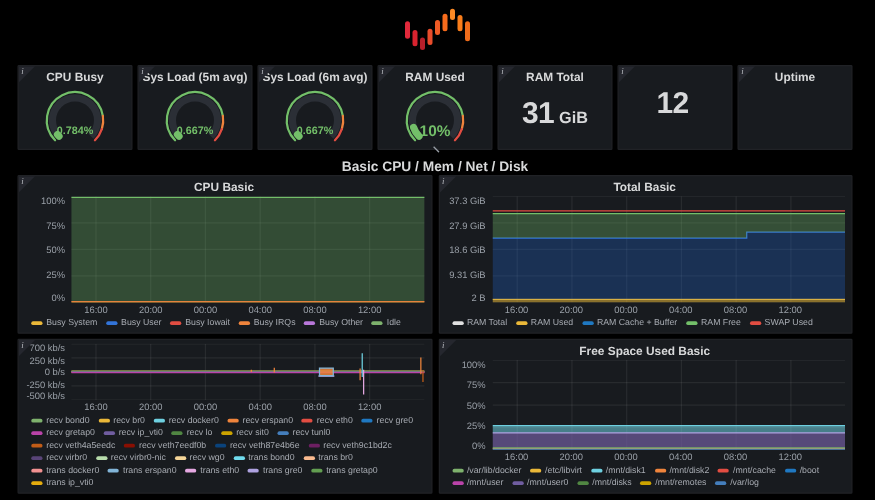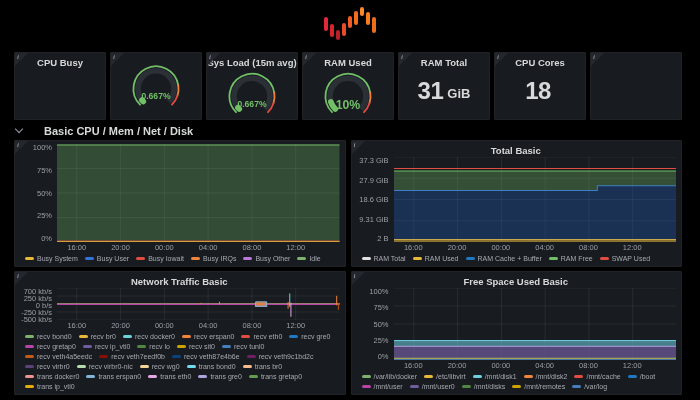--- a/index.html
+++ b/index.html
@@ -16,21 +16,21 @@
   .top-row .panel{flex:1;display:flex;flex-direction:column;}
   .corner{position:absolute;top:0;left:0;width:0;height:0;border-top:13px solid #25272e;border-right:13px solid transparent;z-index:3;cursor:pointer;}
   .corner span{position:absolute;top:-13px;left:2px;font-size:7px;font-style:italic;color:#b9bcc1;font-family:"Liberation Serif",serif;}
   .panel-title{text-align:center;font-size:9.5px;font-weight:600;color:#d8d9da;padding-top:4px;line-height:11px;flex-shrink:0;cursor:pointer;}
   .gauge-holder{flex:1;display:flex;align-items:center;justify-content:center;padding:1px 4px 2px;}
   .gauge-holder svg{width:100%;height:100%;max-width:86px;}
   .stat-value{flex:1;display:flex;align-items:center;justify-content:center;gap:4px;color:#d8d9da;padding-bottom:6px;}
   .stat-value .big{font-size:24px;font-weight:600;letter-spacing:-.5px;}
   .stat-value .unit{font-size:13px;font-weight:600;align-self:center;margin-top:6px;}
   
-  .row-header{height:17px;display:flex;align-items:center;gap:22px;color:#d8d9da;font-size:11px;font-weight:700;cursor:pointer;margin:2px 0 1px;}
+  .row-header{height:17px;display:flex;align-items:center;gap:8px;color:#d8d9da;font-size:11px;font-weight:700;cursor:pointer;margin:2px 0 1px;flex-direction:column;}
   .chev{width:5px;height:5px;border-right:1.5px solid #9aa0a8;border-bottom:1.5px solid #9aa0a8;transform:rotate(45deg);margin-left:2px;margin-top:-3px;}
   
   .graph-grid{display:grid;grid-template-columns:1fr 1fr;gap:4px 5px;}
   .graph-panel{display:flex;flex-direction:column;padding:2px 5px 2px 4px;}
   .graph-panel .panel-title{padding-top:2px;}
   .chart-wrap{flex:1;display:flex;min-height:0;margin-top:1px;}
   .y-axis{width:38px;flex-shrink:0;display:flex;flex-direction:column;justify-content:space-between;align-items:flex-end;padding-right:5px;box-sizing:border-box;font-size:7.5px;color:#9aa0a8;line-height:7px;}
   .plot{flex:1;height:100%;}
   .x-axis{height:10px;flex-shrink:0;position:relative;margin-left:38px;font-size:7.5px;color:#9aa0a8;}
   .x-axis span{position:absolute;top:1px;transform:translateX(-50%);}
@@ -60,41 +60,52 @@
   </div>
 
   <div class="content">
 
     <div class="top-row">
       <div class="panel">
         <div class="corner">
             <span>i</span>
           </div>
         <div class="panel-title">CPU Busy</div>
-      </div>
-      <div class="panel">
-        <div class="corner">
-            <span>i</span>
-          </div>
+        <div class="gauge-holder">
+            <svg viewBox="0 0 100 58">
+              <path d="M 34.44 48.56 A 22 22 0 1 1 65.56 48.56" stroke="#2b2f36" stroke-width="7" fill="none"></path>
+              <path d="M 34.44 48.56 A 22 22 0 0 1 32.92 46.86" stroke="#73BF69" stroke-width="7" fill="none" stroke-linecap="round"></path>
+              <path d="M 30.55 52.45 A 27.5 27.5 0 1 1 77.16 28.70" stroke="#73BF69" stroke-width="2.2" fill="none" stroke-linecap="round"></path>
+              <path d="M 77.16 28.70 A 27.5 27.5 0 0 1 76.15 41.50" stroke="#EF843C" stroke-width="2.2" fill="none" stroke-linecap="round"></path>
+              <path d="M 76.15 41.50 A 27.5 27.5 0 0 1 69.45 52.45" stroke="#E24D42" stroke-width="2.2" fill="none" stroke-linecap="round"></path>
+              <text x="50" y="46" text-anchor="middle" fill="#73BF69" font-size="10.5" font-weight="bold" font-family="&quot;Liberation Sans&quot;,sans-serif">0.784%</text>
+            </svg>
+          </div>
+      </div>
+      <div class="panel">
+        <div class="corner">
+            <span>i</span>
+          </div>
+        <div class="panel-title">Sys Load (5m avg)</div>
         <div class="gauge-holder">
             <svg viewBox="0 0 100 58">
               <path d="M 34.44 48.56 A 22 22 0 1 1 65.56 48.56" stroke="#2b2f36" stroke-width="7" fill="none"></path>
               <path d="M 34.44 48.56 A 22 22 0 0 1 32.92 46.86" stroke="#73BF69" stroke-width="7" fill="none" stroke-linecap="round"></path>
               <path d="M 30.55 52.45 A 27.5 27.5 0 1 1 77.16 28.70" stroke="#73BF69" stroke-width="2.2" fill="none" stroke-linecap="round"></path>
               <path d="M 77.16 28.70 A 27.5 27.5 0 0 1 76.15 41.50" stroke="#EF843C" stroke-width="2.2" fill="none" stroke-linecap="round"></path>
               <path d="M 76.15 41.50 A 27.5 27.5 0 0 1 69.45 52.45" stroke="#E24D42" stroke-width="2.2" fill="none" stroke-linecap="round"></path>
               <text x="50" y="46" text-anchor="middle" fill="#73BF69" font-size="10.5" font-weight="bold" font-family="&quot;Liberation Sans&quot;,sans-serif">0.667%</text>
             </svg>
           </div>
       </div>
       <div class="panel">
         <div class="corner">
             <span>i</span>
           </div>
-        <div class="panel-title">Sys Load (15m avg)</div>
+        <div class="panel-title">Sys Load (6m avg)</div>
         <div class="gauge-holder">
             <svg viewBox="0 0 100 58">
               <path d="M 34.44 48.56 A 22 22 0 1 1 65.56 48.56" stroke="#2b2f36" stroke-width="7" fill="none"></path>
               <path d="M 34.44 48.56 A 22 22 0 0 1 32.92 46.86" stroke="#73BF69" stroke-width="7" fill="none" stroke-linecap="round"></path>
               <path d="M 30.55 52.45 A 27.5 27.5 0 1 1 77.16 28.70" stroke="#73BF69" stroke-width="2.2" fill="none" stroke-linecap="round"></path>
               <path d="M 77.16 28.70 A 27.5 27.5 0 0 1 76.15 41.50" stroke="#EF843C" stroke-width="2.2" fill="none" stroke-linecap="round"></path>
               <path d="M 76.15 41.50 A 27.5 27.5 0 0 1 69.45 52.45" stroke="#E24D42" stroke-width="2.2" fill="none" stroke-linecap="round"></path>
               <text x="50" y="46" text-anchor="middle" fill="#73BF69" font-size="10.5" font-weight="bold" font-family="&quot;Liberation Sans&quot;,sans-serif">0.667%</text>
             </svg>
           </div>
@@ -122,43 +133,44 @@
         <div class="panel-title">RAM Total</div>
         <div class="stat-value">
             <span class="big">31</span>
             <span class="unit">GiB</span>
           </div>
       </div>
       <div class="panel">
         <div class="corner">
             <span>i</span>
           </div>
-        <div class="panel-title">CPU Cores</div>
         <div class="stat-value">
-            <span class="big">18</span>
+            <span class="big">12</span>
             <span class="unit"></span>
           </div>
       </div>
       <div class="panel">
         <div class="corner">
             <span>i</span>
           </div>
+        <div class="panel-title">Uptime</div>
       </div>
     </div>
 
     <div class="row-header">
       <span class="chev"></span>
       <span>Basic CPU / Mem / Net / Disk</span>
     </div>
 
     <div class="graph-grid">
       <div class="panel graph-panel r1">
         <div class="corner">
             <span>i</span>
           </div>
+        <div class="panel-title">CPU Basic</div>
         <div class="chart-wrap">
           <div class="y-axis">
               <span>100%</span>
               <span>75%</span>
               <span>50%</span>
               <span>25%</span>
               <span>0%</span>
             </div>
           <svg class="plot" viewBox="0 0 100 100" preserveAspectRatio="none">
               <line x1="0" y1="100" x2="100" y2="100" stroke="rgba(255,255,255,0.07)" stroke-width="1" vector-effect="non-scaling-stroke"></line>
@@ -277,21 +289,20 @@
               <i style="background: rgb(226, 77, 66);"></i>
               <span>SWAP Used</span>
             </span>
           </div>
       </div>
 
       <div class="panel graph-panel r2">
         <div class="corner">
             <span>i</span>
           </div>
-        <div class="panel-title">Network Traffic Basic</div>
         <div class="chart-wrap">
           <div class="y-axis">
               <span>700 kb/s</span>
               <span>250 kb/s</span>
               <span>0 b/s</span>
               <span>-250 kb/s</span>
               <span>-500 kb/s</span>
             </div>
           <svg class="plot" viewBox="0 0 100 100" preserveAspectRatio="none">
               <line x1="0" y1="100" x2="100" y2="100" stroke="rgba(255,255,255,0.07)" stroke-width="1" vector-effect="non-scaling-stroke"></line>

